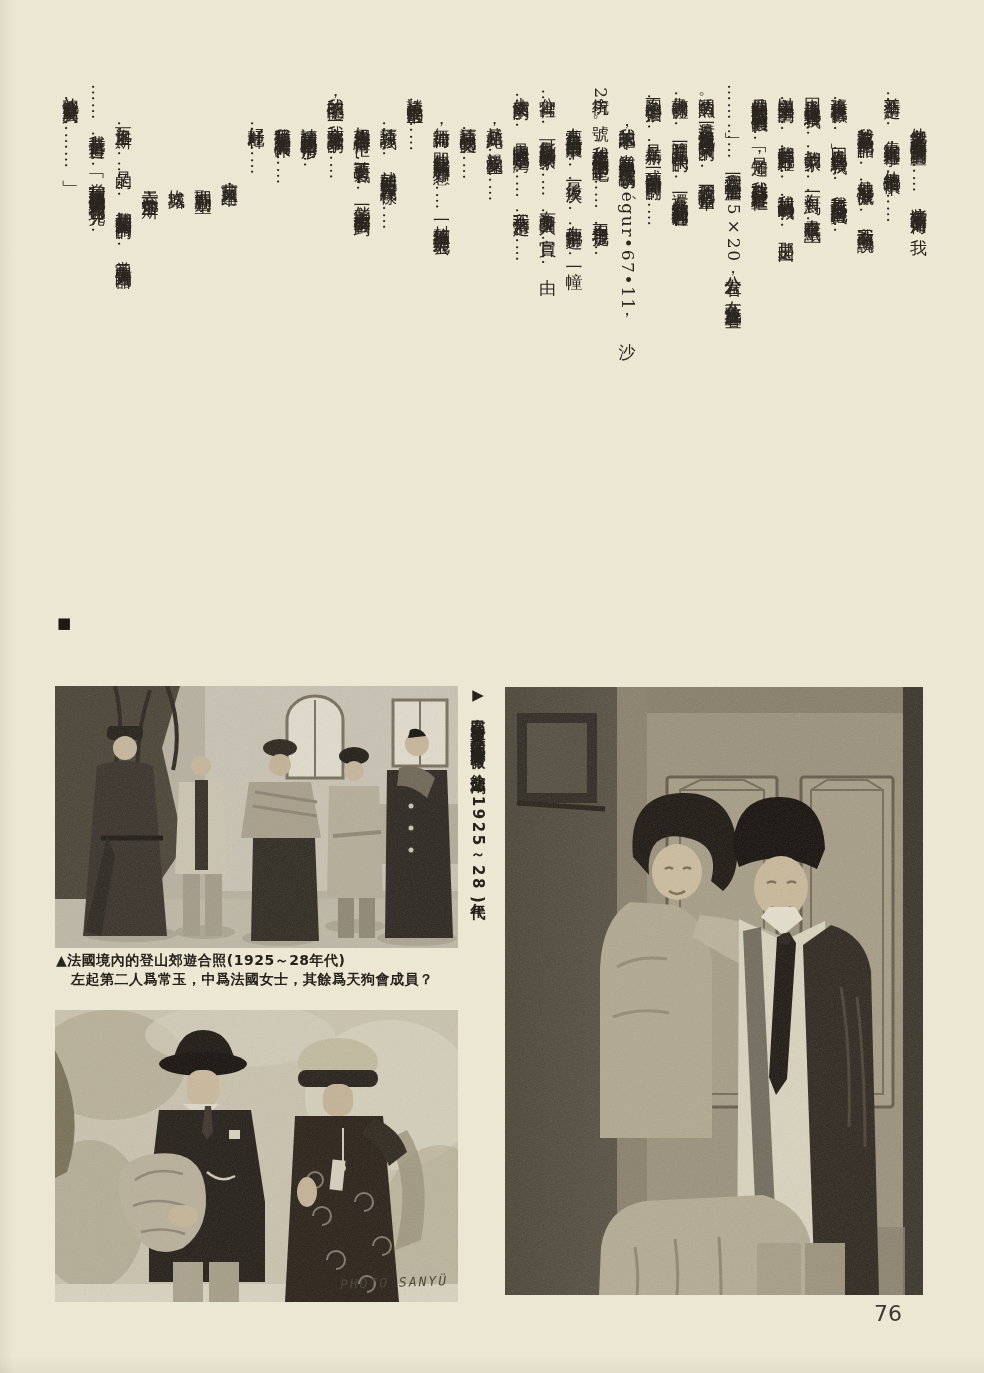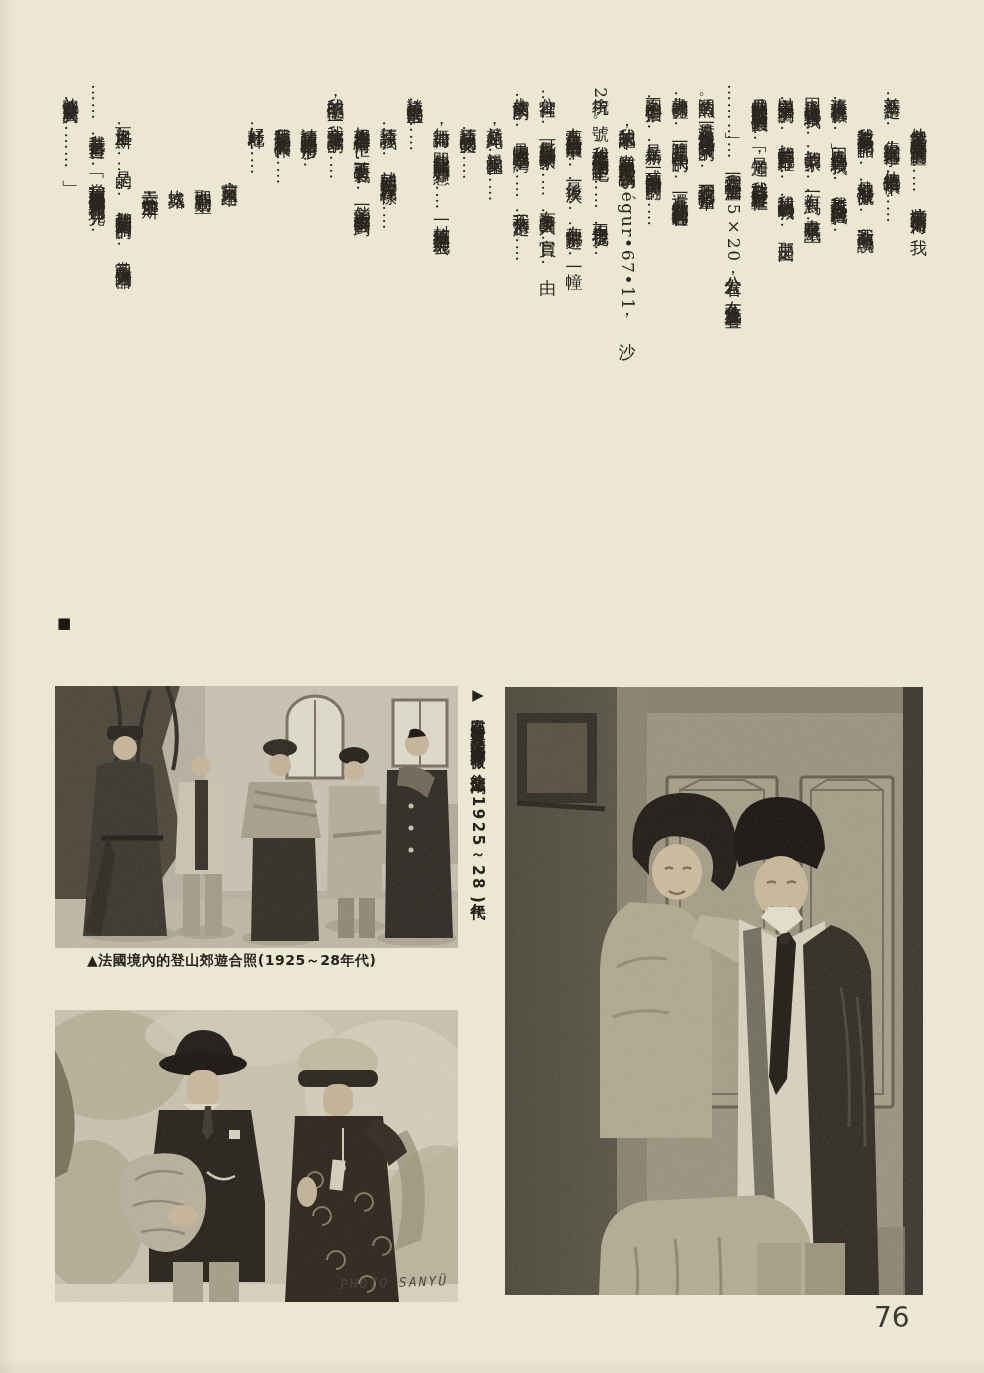--- a/index.html
+++ b/index.html
@@ -35,21 +35,21 @@
     position:absolute; left:57px; top:616px;
     font-size:15px; color:#1d1912; line-height:1;
   }
 
   
   .captions{
     position:absolute; left:56px; top:951px; width:430px;
     font-family:"DejaVu Sans", sans-serif; font-weight:600;
     font-size:14px; line-height:19px; color:#26221c; letter-spacing:0.5px;
   }
-  .capline{ white-space:nowrap;margin-left:31px; }
+  .capline{ white-space:nowrap; }
   .capindent{ padding-left:15px; }
   .vcaption{
     position:absolute; left:463px; top:686px; height:430px; width:30px;
     writing-mode:vertical-rl; text-orientation:mixed;
     font-family:"DejaVu Sans", sans-serif; font-weight:600;
     font-size:15px; letter-spacing:2.5px; color:#26221c; line-height:30px;
   }
 
   
   figure.photo{ position:absolute; overflow:hidden; background:#b7b0a0; }
@@ -59,21 +59,21 @@
   .photo3{ left:505px; top:687px; width:418px; height:608px; }
   .handwriting{
     position:absolute; right:10px; bottom:12px;
     font-family:"DejaVu Sans Mono", monospace; font-style:italic;
     font-size:13px; letter-spacing:2px; color:#4e483c;
     transform:rotate(-2deg);
   }
 
   .pagenum{
     position:absolute; left:874px; top:1301px;
-    font-family:"DejaVu Sans", sans-serif; font-size:28px; color:#3c3a34;
+    font-family:"DejaVu Sans", sans-serif; font-size:22px; color:#3c3a34;
   }
 </style>
 </head>
 <body>
 
 <div class="page">
 
   <div class="article">
       <div class="col ind1">他老是等著許多寄往臺灣展覽的畫………這些畫的下落如何？我</div>
       <div class="col ind0">並不清楚……每次提到這件事，他總是憤憤不平………</div>
@@ -177,20 +177,21 @@
           <circle cx="356" cy="120" r="2.5"></circle>
           <circle cx="356" cy="142" r="2.5"></circle>
           <circle cx="356" cy="164" r="2.5"></circle>
         </g>
       <rect width="403" height="262" filter="url(#n1)" opacity="0.16"></rect>
     </svg>
   </figure>
 
   <div class="captions">
       <div class="capline">▲法國境內的登山郊遊合照(1925～28年代)</div>
+      <div class="capline capindent">左起第二人爲常玉，中爲法國女士，其餘爲天狗會成員？</div>
     </div>
 
   <figure class="photo photo2">
     <svg viewBox="0 0 403 292">
       <defs>
         <filter id="n2">
             <feTurbulence type="fractalNoise" baseFrequency="0.8" numOctaves="2"></feTurbulence>
             <feColorMatrix type="saturate" values="0"></feColorMatrix>
           </filter>
       </defs>

